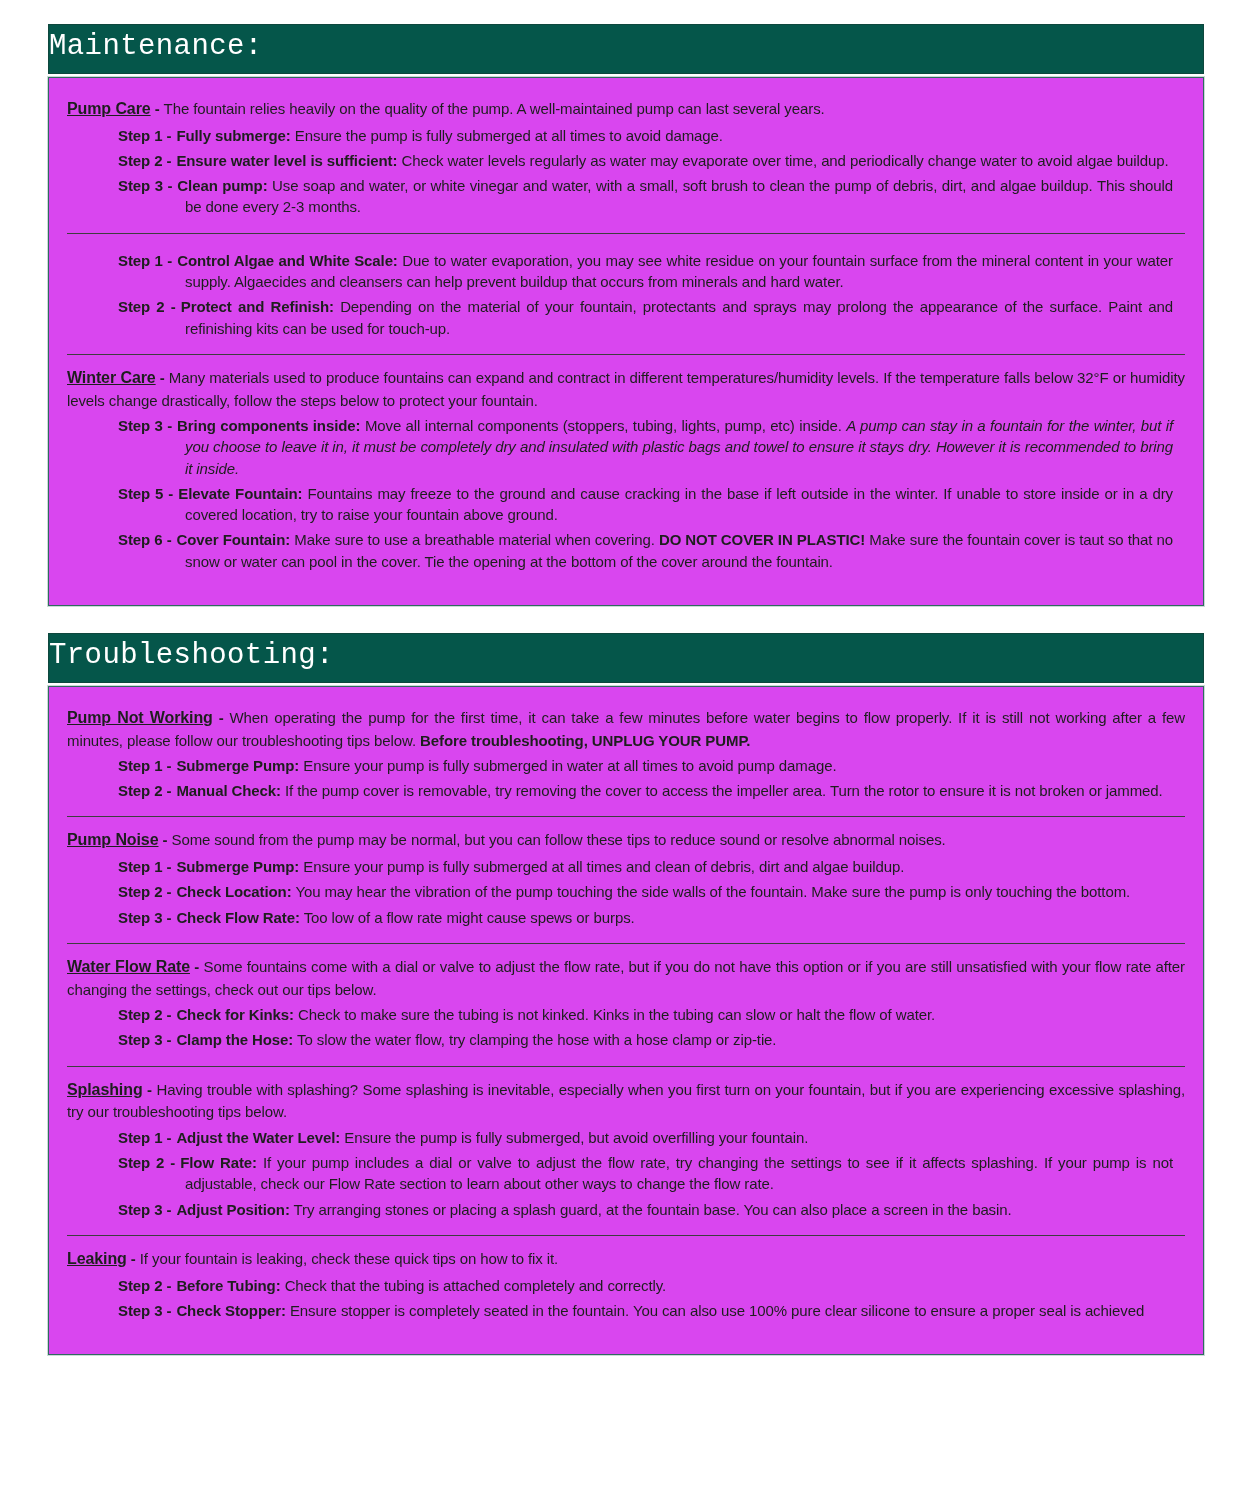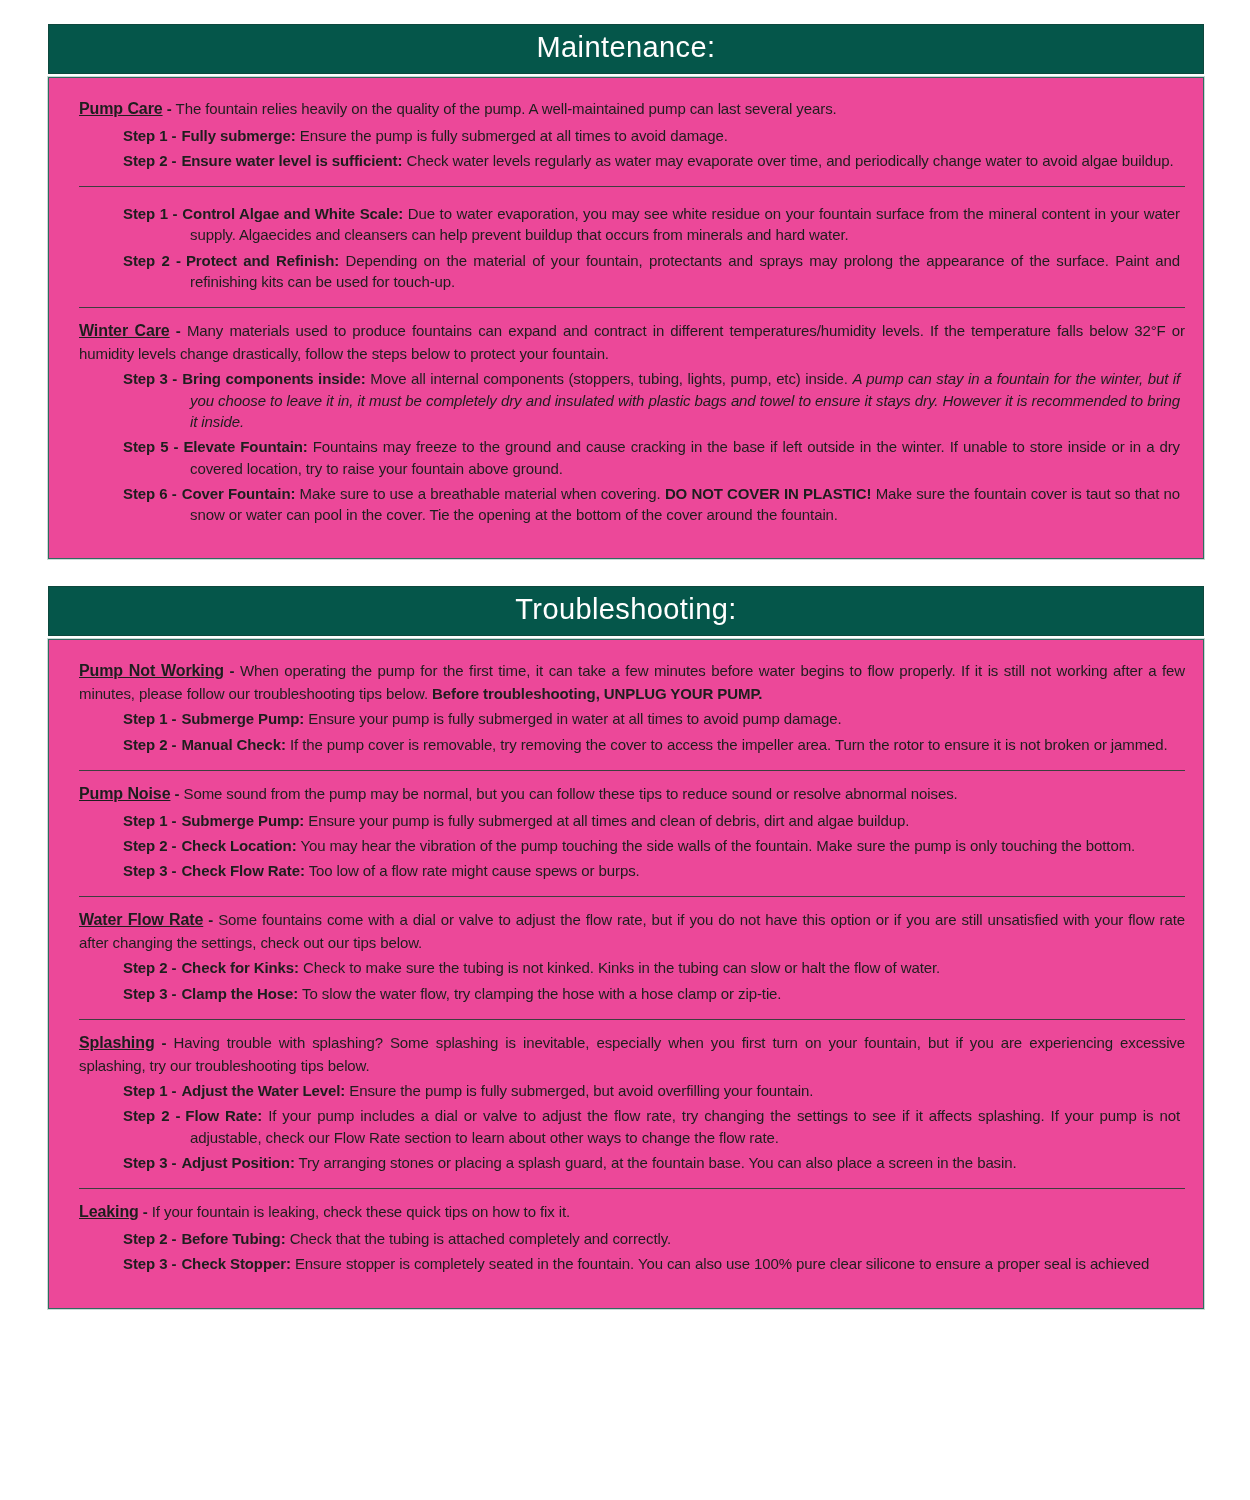--- a/index.html
+++ b/index.html
@@ -14,44 +14,45 @@
   body{
     width:1250px;height:1500px;overflow:hidden;
     background:#ffffff;color:var(--ink);
     font-family:"Liberation Sans","DejaVu Sans",sans-serif;
   }
   .page{padding:24px 46px 0 48px;}
   .section{margin-bottom:27px;}
   .section-header{
     background:var(--accent);
     border:1px solid var(--hdr-border);
-    text-align:center;
-    padding:5px 16px 8px;
+    text-align:left;
+    padding:5px 0 8px;
+    font-family:Liberation Mono, monospace;
   }
   .section-title{
     color:#ffffff;font-size:29px;letter-spacing:.4px;line-height:1.2;
   }
   .section-body{
     border:1px solid var(--box-border);
     box-shadow:0 0 0 1px rgba(47,107,95,.25);
     margin-top:3px;
-    padding:20px 18px 18px 30px;
-    background:#ec4899;
+    padding:20px 18px 18px 18px;
+    background:#d946ef;
   }
   .topic{padding:0 0 11px 0;}
   .topic + .topic{border-top:1.5px solid var(--rule);padding-top:12px;}
   .topic-intro{
     margin:0;font-size:15px;line-height:1.42;text-align:justify;
     letter-spacing:-0.1px;
   }
   .topic-heading{font-size:16px;font-weight:bold;text-decoration:underline;}
   .topic-dash{font-weight:bold;}
   .steps{margin-top:3px;}
   .step{
-    margin:4px 5px;font-size:15px;line-height:1.42;text-align:justify;
+    margin:4px 12px;font-size:15px;line-height:1.42;text-align:justify;
     padding-left:106px;text-indent:-67px;letter-spacing:-0.1px;
   }
   .step-label{font-weight:bold;white-space:pre;}
   .step-name{font-weight:bold;margin-left:5px;}
   .part.bold{font-weight:bold;}
   .part.italic{font-style:italic;}
 </style>
 </head>
 <body>
 
@@ -59,20 +60,21 @@
     <section class="section">
       <div class="section-header">
         <div class="section-title">Maintenance:</div>
       </div>
       <div class="section-body">
         <div class="topic">
           <p class="topic-intro"><span class="topic-heading">Pump Care</span><span class="topic-dash"> - </span><span class="part normal">The fountain relies heavily on the quality of the pump. A well-maintained pump can last several years.</span></p>
           <div class="steps">
             <p class="step"><span class="step-label">Step 1 -</span><span class="step-name">Fully submerge:</span> <span class="part normal">Ensure the pump is fully submerged at all times to avoid damage.</span></p>
             <p class="step"><span class="step-label">Step 2 -</span><span class="step-name">Ensure water level is sufficient:</span> <span class="part normal">Check water levels regularly as water may evaporate over time, and periodically change water to avoid algae buildup.</span></p>
+            <p class="step"><span class="step-label">Step 3 -</span><span class="step-name">Clean pump:</span> <span class="part normal">Use soap and water, or white vinegar and water, with a small, soft brush to clean the pump of debris, dirt, and algae buildup. This should be done every 2-3 months.</span></p>
           </div>
         </div>
         <div class="topic">
           <div class="steps">
             <p class="step"><span class="step-label">Step 1 -</span><span class="step-name">Control Algae and White Scale:</span> <span class="part normal">Due to water evaporation, you may see white residue on your fountain surface from the mineral content in your water supply. Algaecides and cleansers can help prevent buildup that occurs from minerals and hard water.</span></p>
             <p class="step"><span class="step-label">Step 2 -</span><span class="step-name">Protect and Refinish:</span> <span class="part normal">Depending on the material of your fountain, protectants and sprays may prolong the appearance of the surface. Paint and refinishing kits can be used for touch-up.</span></p>
           </div>
         </div>
         <div class="topic">
           <p class="topic-intro"><span class="topic-heading">Winter Care</span><span class="topic-dash"> - </span><span class="part normal">Many materials used to produce fountains can expand and contract in different temperatures/humidity levels. If the temperature falls below 32°F or humidity levels change drastically, follow the steps below to protect your fountain.</span></p>

